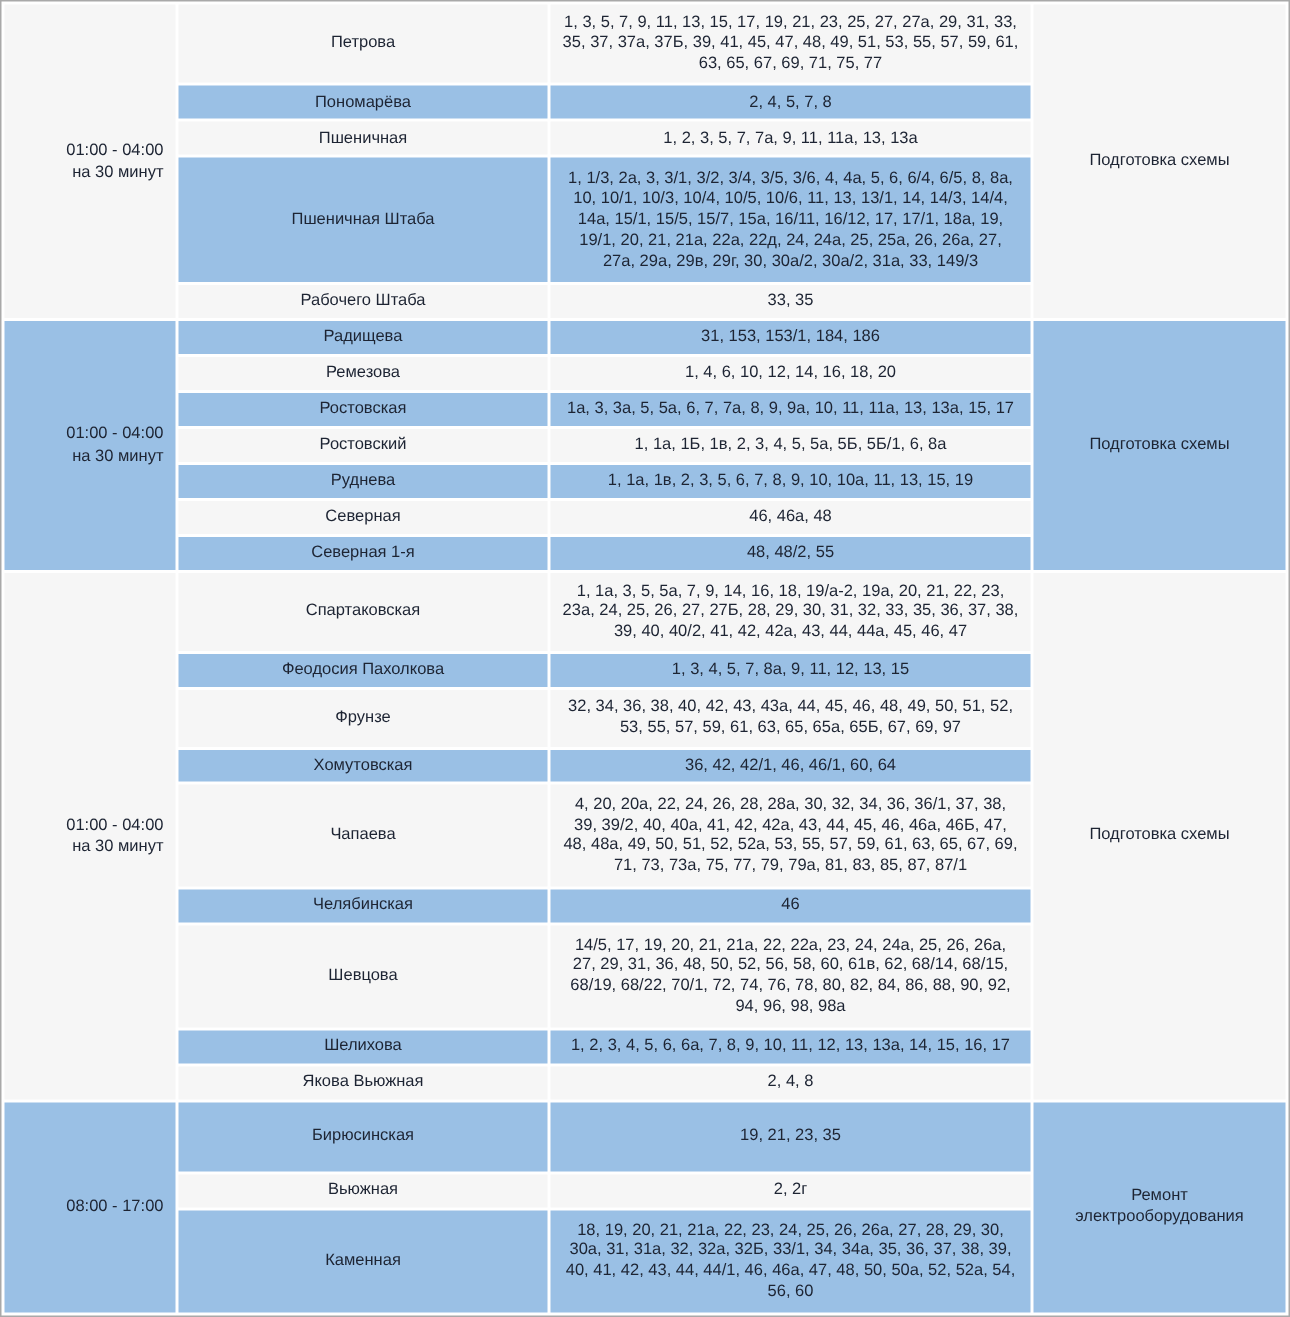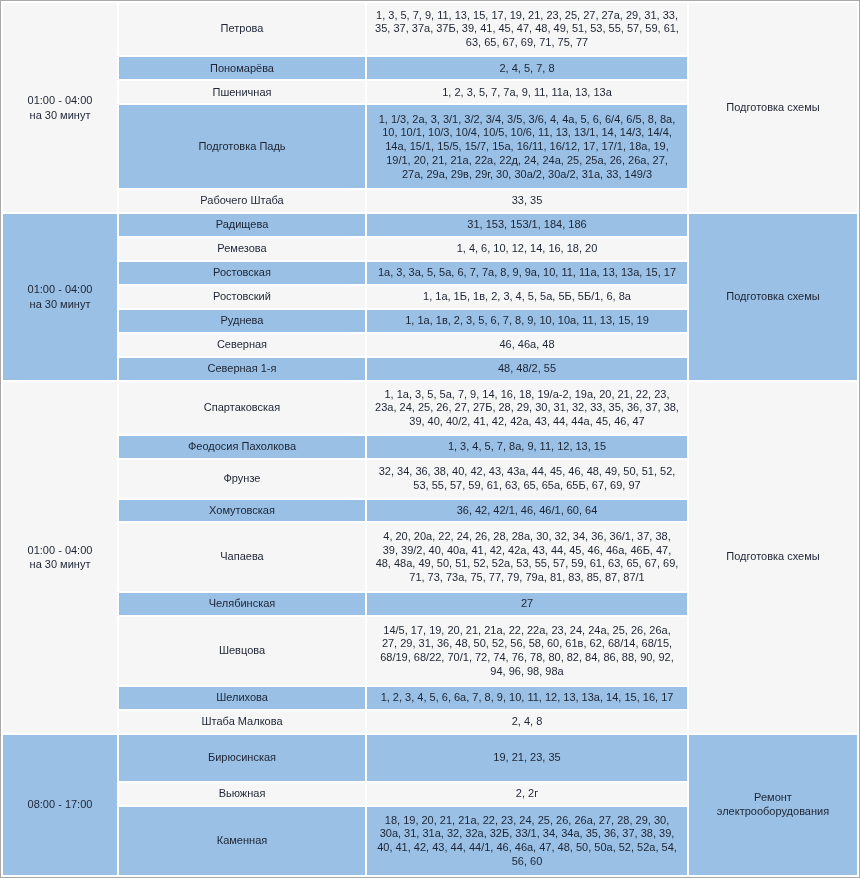--- a/index.html
+++ b/index.html
@@ -31,21 +31,21 @@
     color: var(--text-color, #1d2433);
     text-align: center;
     vertical-align: middle;
     padding: 3px 8px;
     box-sizing: border-box;
     word-wrap: break-word;
   }
   td.blue  { background: var(--row-blue, #9ac0e5); }
   td.light { background: var(--row-light, #f6f6f6); }
   td.time-cell, td.work-cell { padding: 6px 8px; }
-  td.time-cell div { line-height: 1.35; }
+  td.time-cell div { line-height: 1.35; text-align: right; }
   tr.tall td.street-cell, tr.tall td.houses-cell { padding-top: 14px; padding-bottom: 14px; }
 </style>
 </head>
 <body>
 
 <div class="page">
   <table class="schedule">
     <colgroup>
       <col style="width:114px">
       <col style="width:246px">
@@ -64,21 +64,21 @@
         </tr>
         <tr>
           <td class="cell street-cell blue">Пономарёва</td>
           <td class="cell houses-cell blue">2, 4, 5, 7, 8</td>
         </tr>
         <tr>
           <td class="cell street-cell light">Пшеничная</td>
           <td class="cell houses-cell light">1, 2, 3, 5, 7, 7а, 9, 11, 11а, 13, 13а</td>
         </tr>
         <tr>
-          <td class="cell street-cell blue">Подготовка Падь</td>
+          <td class="cell street-cell blue">Пшеничная Штаба</td>
           <td class="cell houses-cell blue">1, 1/3, 2а, 3, 3/1, 3/2, 3/4, 3/5, 3/6, 4, 4а, 5, 6, 6/4, 6/5, 8, 8а, 10, 10/1, 10/3, 10/4, 10/5, 10/6, 11, 13, 13/1, 14, 14/3, 14/4, 14а, 15/1, 15/5, 15/7, 15а, 16/11, 16/12, 17, 17/1, 18а, 19, 19/1, 20, 21, 21а, 22а, 22д, 24, 24а, 25, 25а, 26, 26а, 27, 27а, 29а, 29в, 29г, 30, 30а/2, 30а/2, 31а, 33, 149/3</td>
         </tr>
         <tr>
           <td class="cell street-cell light">Рабочего Штаба</td>
           <td class="cell houses-cell light">33, 35</td>
         </tr>
         <tr>
           <td class="cell time-cell blue" rowspan="7">
             <div>01:00 - 04:00</div>
             <div>на 30 минут</div>
@@ -131,32 +131,32 @@
         <tr>
           <td class="cell street-cell blue">Хомутовская</td>
           <td class="cell houses-cell blue">36, 42, 42/1, 46, 46/1, 60, 64</td>
         </tr>
         <tr>
           <td class="cell street-cell light">Чапаева</td>
           <td class="cell houses-cell light">4, 20, 20а, 22, 24, 26, 28, 28а, 30, 32, 34, 36, 36/1, 37, 38, 39, 39/2, 40, 40а, 41, 42, 42а, 43, 44, 45, 46, 46а, 46Б, 47, 48, 48а, 49, 50, 51, 52, 52а, 53, 55, 57, 59, 61, 63, 65, 67, 69, 71, 73, 73а, 75, 77, 79, 79а, 81, 83, 85, 87, 87/1</td>
         </tr>
         <tr>
           <td class="cell street-cell blue">Челябинская</td>
-          <td class="cell houses-cell blue">27</td>
+          <td class="cell houses-cell blue">46</td>
         </tr>
         <tr>
           <td class="cell street-cell light">Шевцова</td>
           <td class="cell houses-cell light">14/5, 17, 19, 20, 21, 21а, 22, 22а, 23, 24, 24а, 25, 26, 26а, 27, 29, 31, 36, 48, 50, 52, 56, 58, 60, 61в, 62, 68/14, 68/15, 68/19, 68/22, 70/1, 72, 74, 76, 78, 80, 82, 84, 86, 88, 90, 92, 94, 96, 98, 98а</td>
         </tr>
         <tr>
           <td class="cell street-cell blue">Шелихова</td>
           <td class="cell houses-cell blue">1, 2, 3, 4, 5, 6, 6а, 7, 8, 9, 10, 11, 12, 13, 13а, 14, 15, 16, 17</td>
         </tr>
         <tr>
-          <td class="cell street-cell light">Штаба Малкова</td>
+          <td class="cell street-cell light">Якова Вьюжная</td>
           <td class="cell houses-cell light">2, 4, 8</td>
         </tr>
         <tr class="tall">
           <td class="cell time-cell blue" rowspan="3">
             <div>08:00 - 17:00</div>
           </td>
           <td class="cell street-cell blue">Бирюсинская</td>
           <td class="cell houses-cell blue">19, 21, 23, 35</td>
           <td class="cell work-cell blue" rowspan="3">Ремонт электрооборудования</td>
         </tr>

